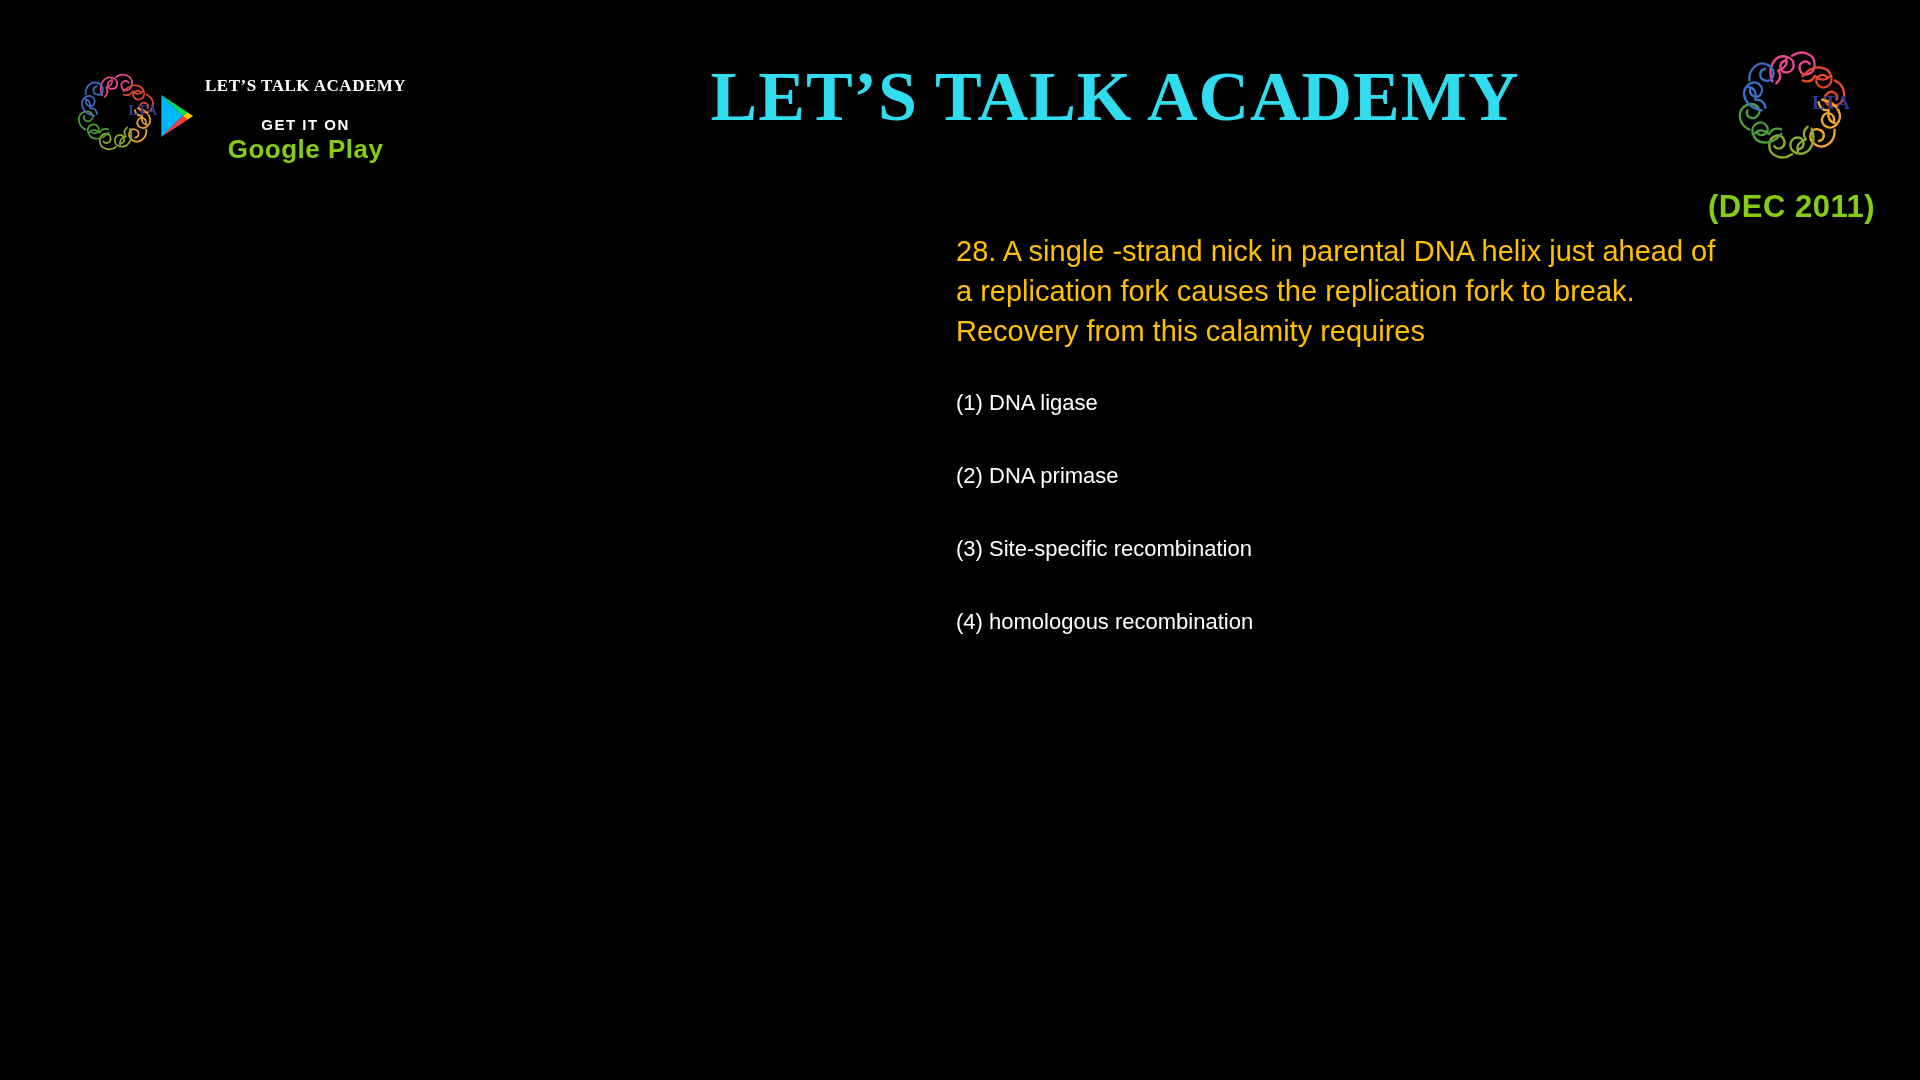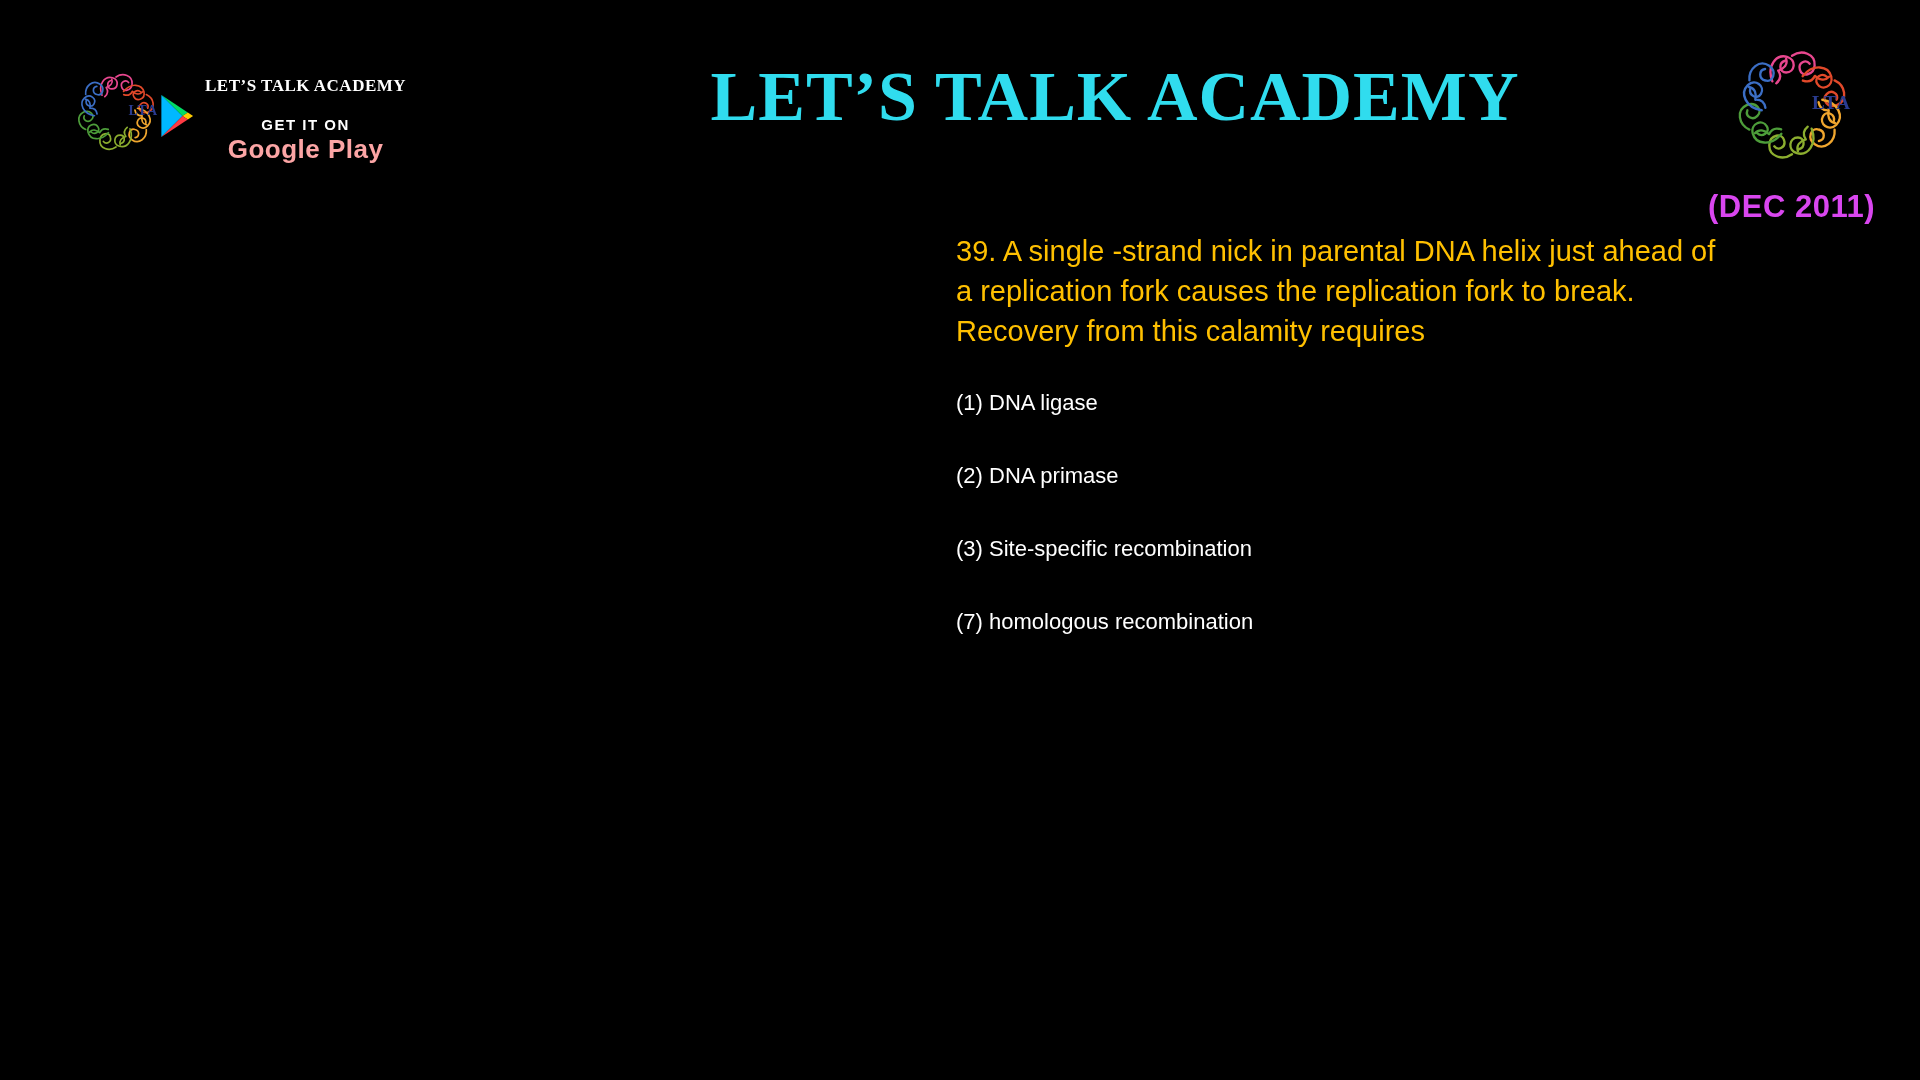--- a/index.html
+++ b/index.html
@@ -18,31 +18,31 @@
   .logo-right .logo-mono{font-size:19px;}
 
   
   .play-badge{position:absolute;left:157px;top:76px;display:flex;align-items:flex-start;cursor:pointer;}
   .play-tri{width:44px;height:66px;margin-top:7px;flex:0 0 auto;}
   .badge-text{display:flex;flex-direction:column;align-items:center;margin-left:4px;}
   .badge-app{font-family:"Liberation Serif",serif;font-weight:bold;font-size:17px;
     color:#ffffff;letter-spacing:.5px;white-space:nowrap;}
   .badge-getit{font-size:15px;font-weight:bold;color:#ffffff;letter-spacing:1.5px;
     margin-top:20px;white-space:nowrap;}
-  .badge-gplay{font-size:26px;font-weight:600;color:#fca5a5;letter-spacing:.5px;
+  .badge-gplay{font-size:26px;font-weight:600;color:#84cc16;letter-spacing:.5px;
     margin-top:1px;white-space:nowrap;}
 
   
   .title{position:absolute;left:640px;top:58px;width:950px;margin:0;text-align:center;
     font-family:"Liberation Serif",serif;font-weight:bold;font-size:70px;line-height:1.1;
     color:#30dcee;letter-spacing:1px;white-space:nowrap;}
 
   
   .date-tag{position:absolute;top:189px;right:45px;font-size:31px;font-weight:bold;
-    color:#d946ef;letter-spacing:.5px;}
+    color:#84cc16;letter-spacing:.5px;}
 
   
   .question{position:absolute;left:956px;top:231px;font-size:29px;line-height:40px;
     color:#ffc000;white-space:pre;}
 
   
   .options{position:absolute;left:956px;top:383px;}
   .option{color:#ffffff;font-size:22px;line-height:40px;margin-bottom:33px;white-space:nowrap;}
 </style>
 </head>
@@ -93,24 +93,24 @@
 
   <div class="logo-wrap logo-right">
     <svg viewBox="0 0 120 120">
       <use href="#lta-logo"></use>
     </svg>
     <span class="logo-mono">LTA</span>
   </div>
 
   <div class="date-tag">(DEC 2011)</div>
 
-  <div class="question">39. A single -strand nick in parental DNA helix just ahead of
+  <div class="question">28. A single -strand nick in parental DNA helix just ahead of
 a replication fork causes the replication fork to break.
 Recovery from this calamity requires</div>
 
   <div class="options">
     <div class="option">(1) DNA ligase</div>
     <div class="option">(2) DNA primase</div>
     <div class="option">(3) Site-specific recombination</div>
-    <div class="option">(7) homologous recombination</div>
+    <div class="option">(4) homologous recombination</div>
   </div>
 
 </div>
 
 </body></html>

